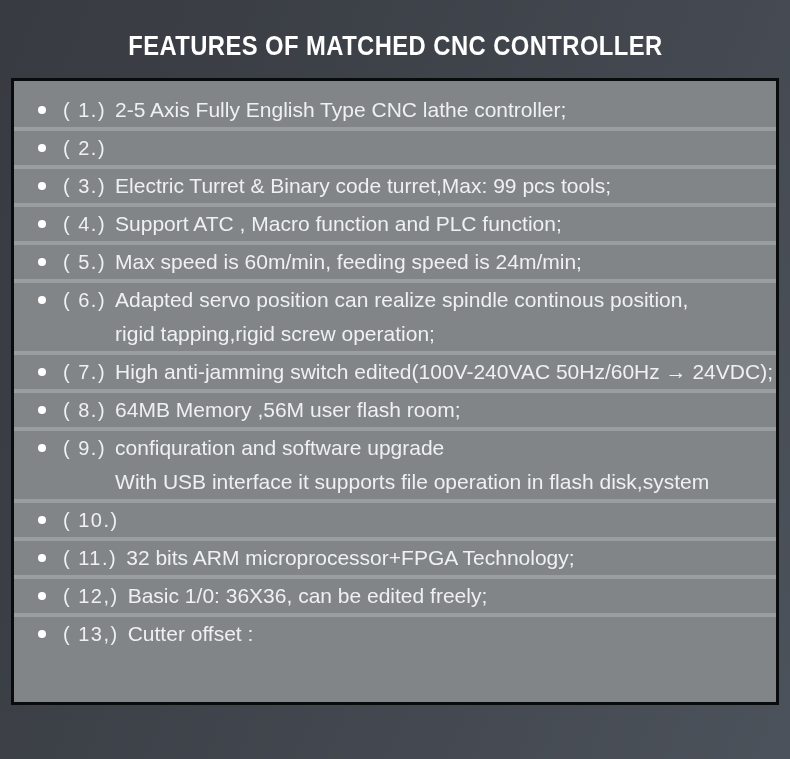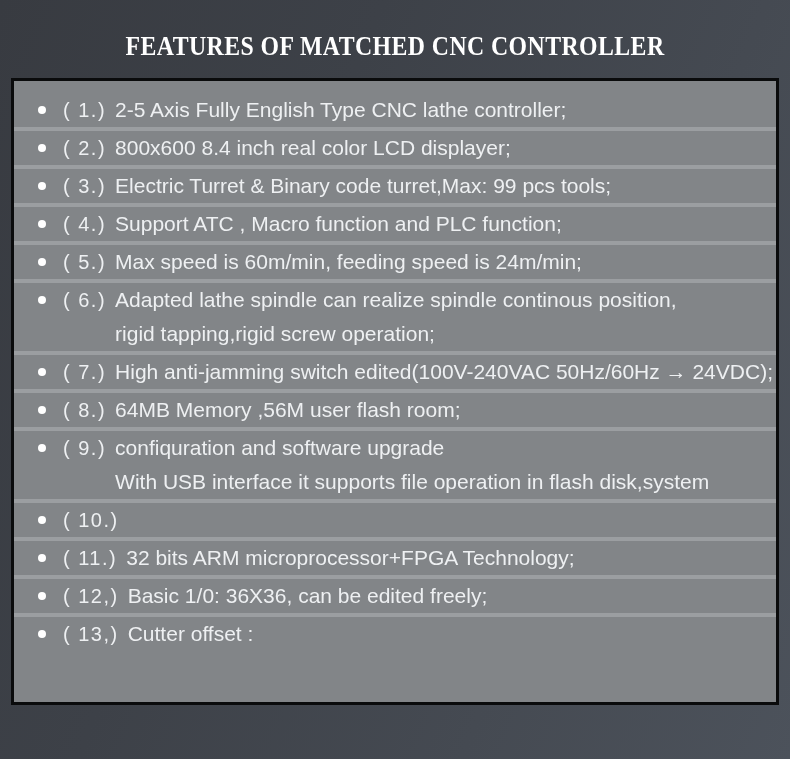--- a/index.html
+++ b/index.html
@@ -20,21 +20,20 @@
     display: flex; align-items: center; justify-content: center;
     padding-top: 14px; box-sizing: border-box;
   }
   .title {
     margin: 0;
     color: #ffffff;
     font-size: 28px;
     font-weight: bold;
     letter-spacing: 0.5px;
     white-space: nowrap;
-    font-family: Liberation Serif, serif;
   }
   .title .condense {
     display: inline-block;
     transform: scaleX(0.85);
     transform-origin: center center;
   }
   
   .panel {
     position: absolute;
     top: 78px; left: 11px;
@@ -89,23 +88,20 @@
       <span class="bullet"></span>
       <span class="num">( 1.)</span>
       <span class="text">
           <span class="line">2-5 Axis Fully English Type CNC lathe controller;</span>
         </span>
     </div>
 
     <div class="row">
       <span class="bullet"></span>
       <span class="num">( 2.)</span>
-      <span class="text">
-          <span class="line">800x600 8.4 inch real color LCD displayer;</span>
-        </span>
     </div>
 
     <div class="row">
       <span class="bullet"></span>
       <span class="num">( 3.)</span>
       <span class="text">
           <span class="line">Electric Turret &amp; Binary code turret,Max: 99 pcs tools;</span>
         </span>
     </div>
 
@@ -122,21 +118,21 @@
       <span class="num">( 5.)</span>
       <span class="text">
           <span class="line">Max speed is 60m/min, feeding speed is 24m/min;</span>
         </span>
     </div>
 
     <div class="row">
       <span class="bullet"></span>
       <span class="num">( 6.)</span>
       <span class="text">
-        <span class="line">Adapted lathe spindle can realize spindle continous position,</span>
+        <span class="line">Adapted servo position can realize spindle continous position,</span>
         <span class="line">rigid tapping,rigid screw operation;</span>
       </span>
     </div>
 
     <div class="row">
       <span class="bullet"></span>
       <span class="num">( 7.)</span>
       <span class="text">
           <span class="line">High anti-jamming switch edited(100V-240VAC 50Hz/60Hz → 24VDC);</span>
         </span>

